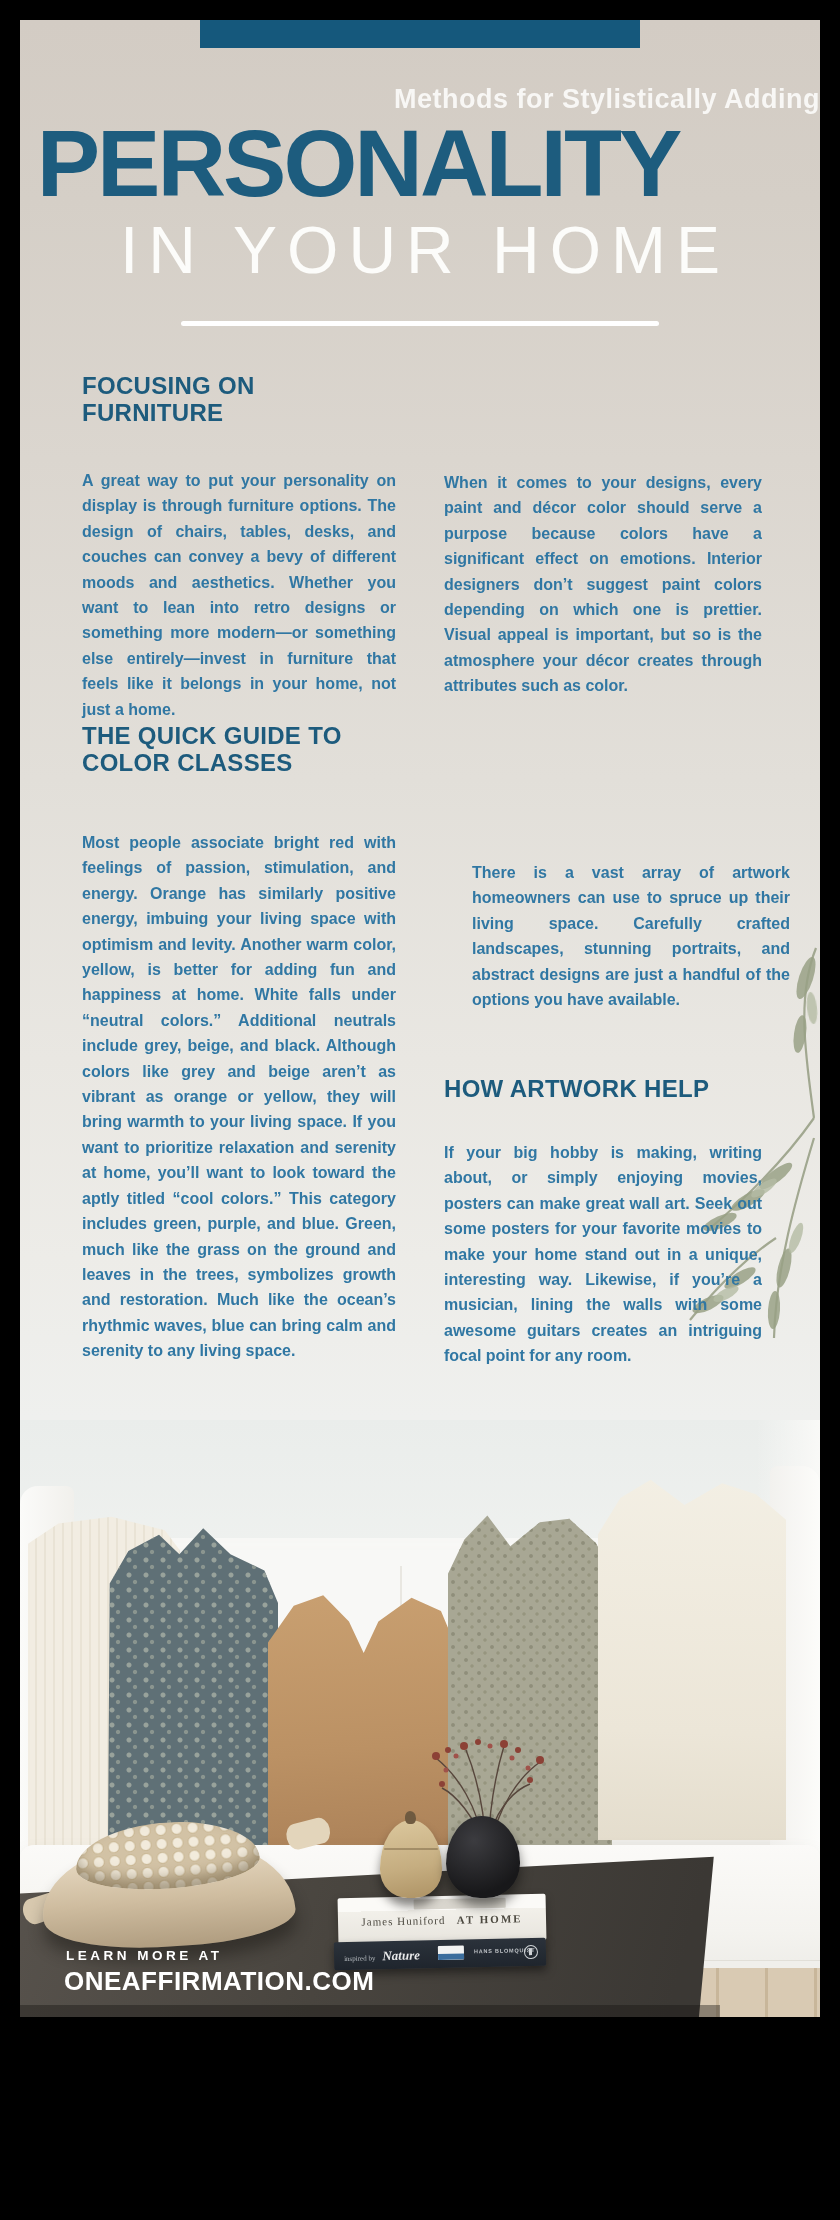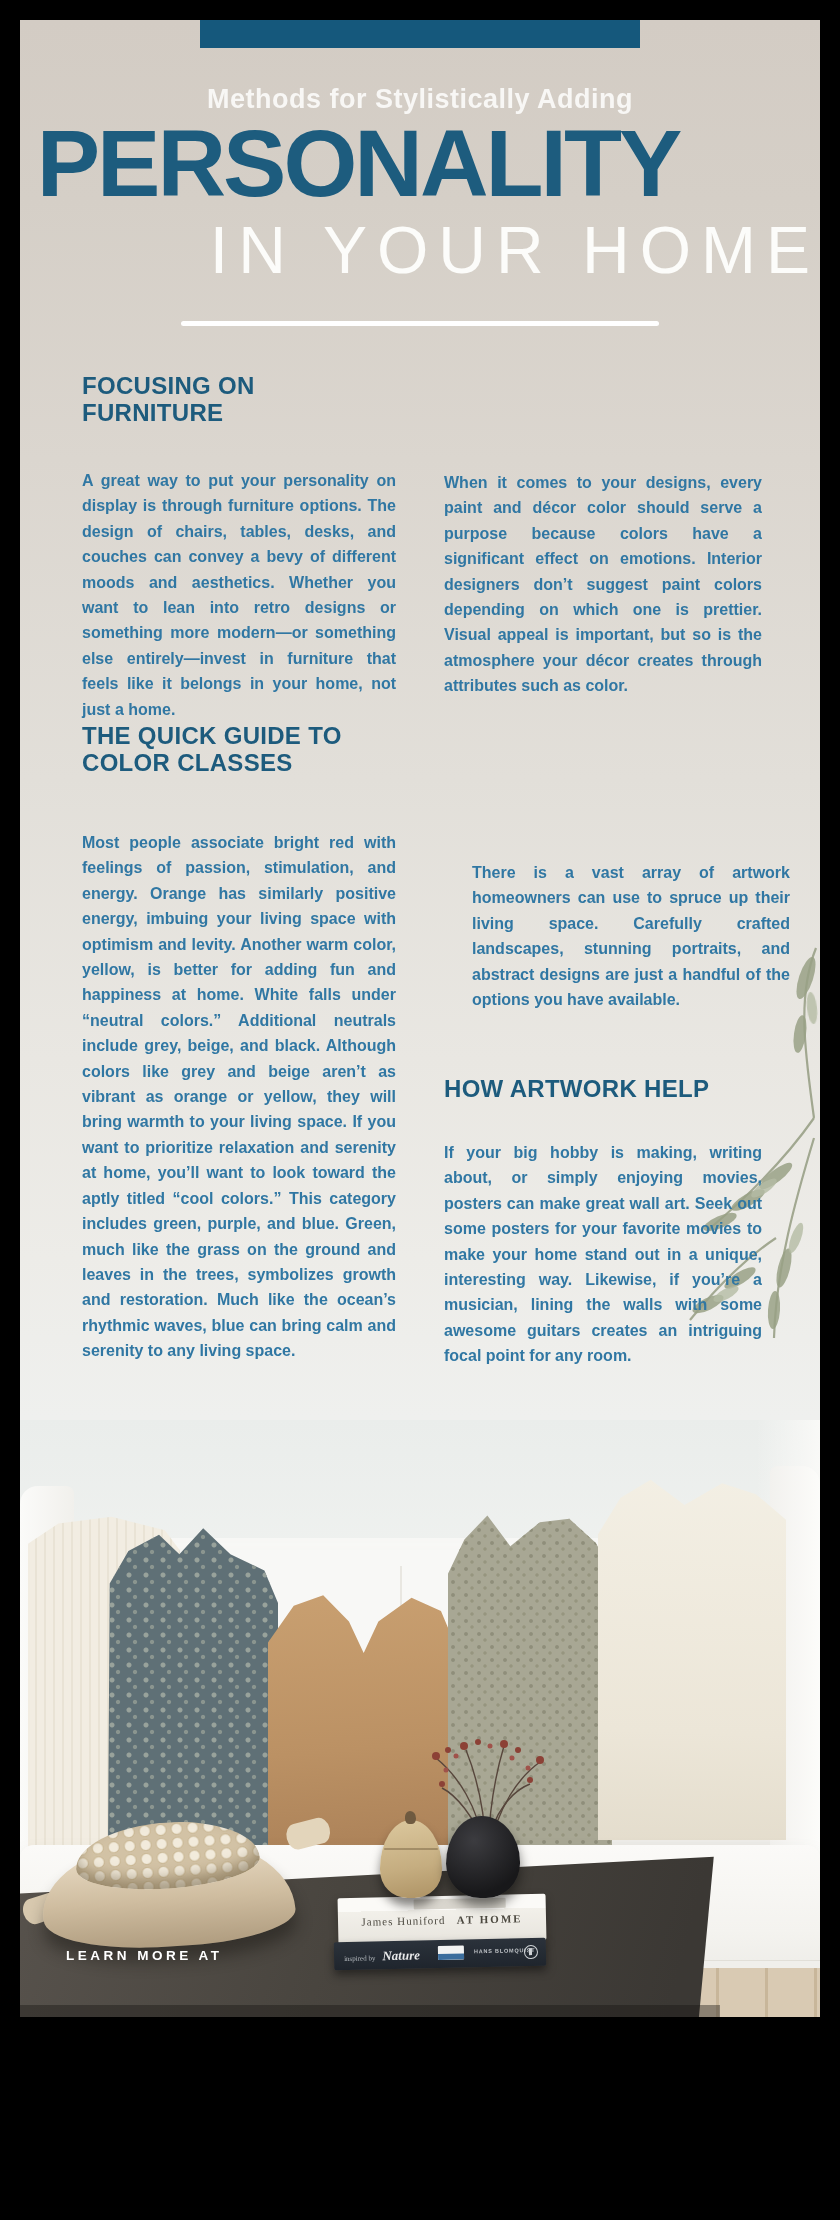--- a/index.html
+++ b/index.html
@@ -3,25 +3,25 @@
 <meta charset="utf-8">
 <style>
   html,body{margin:0;padding:0;background:#000;}
   .canvas{position:relative;width:840px;height:2220px;background:#000;overflow:hidden;
           font-family:"Liberation Sans",sans-serif;}
   .content{position:absolute;left:20px;top:20px;width:800px;height:1997px;overflow:hidden;
            background:linear-gradient(180deg,#d3ccc4 0%,#d5cfc7 9%,#dbd6cf 22%,#e2dfd9 38%,
                       #e9e7e2 52%,#edecE8 62%,#eff0ee 70%,#f1f2f0 100%);}
   
   .accent-bar{position:absolute;left:180px;top:0;width:440px;height:28px;}
-  .kicker{position:absolute;left:0;top:64px;width:800px;text-align:center;
+  .kicker{position:absolute;left:0;top:64px;width:800px;text-align:right;
           font-size:27px;font-weight:600;letter-spacing:.5px;}
   .big-title{position:absolute;left:0;top:96px;width:676px;text-align:center;
              font-size:95px;font-weight:800;letter-spacing:-3px;line-height:1;}
-  .sub-title{position:absolute;left:0;top:194px;width:800px;text-align:right;
+  .sub-title{position:absolute;left:0;top:194px;width:800px;text-align:center;
              font-size:66px;font-weight:400;letter-spacing:10px;text-indent:10px;line-height:1.1;}
   .divider{position:absolute;left:161px;top:301px;width:478px;height:5px;border-radius:3px;background:#ffffff;}
   
   .col-heading{position:absolute;text-align:left;white-space:pre-line;
                font-size:24px;line-height:26.5px;font-weight:bold;letter-spacing:.3px;z-index:2;}
   .col-body{position:absolute;text-align:justify;font-size:16px;line-height:25.4px;
             font-weight:bold;z-index:2;}
   
   .plant{position:absolute;left:636px;top:918px;width:164px;height:460px;z-index:1;}
   
@@ -244,16 +244,17 @@
           <span class="nat">Nature</span>
         </div>
         <div class="mini-label">
             <div class="stripe"></div>
           </div>
         <div class="spine-author">HANS BLOMQUIST</div>
         <div class="book-logo"></div>
       </div>
 
       <div class="learn-more">LEARN MORE AT</div>
+      <div class="site">ONEAFFIRMATION.COM</div>
     </div>
 
   </div>
 </div>
 
 </body></html>

